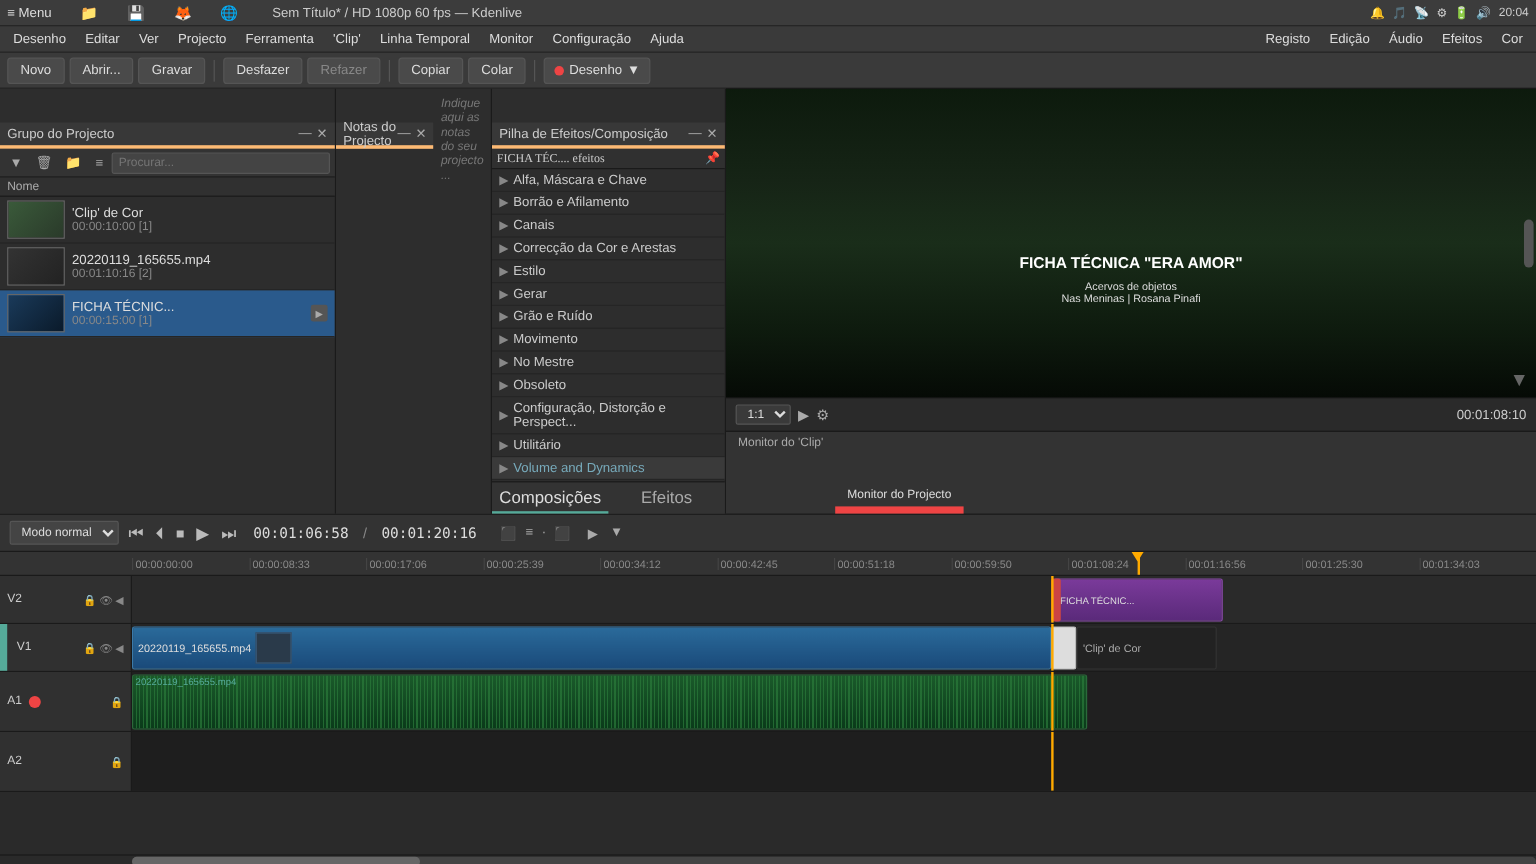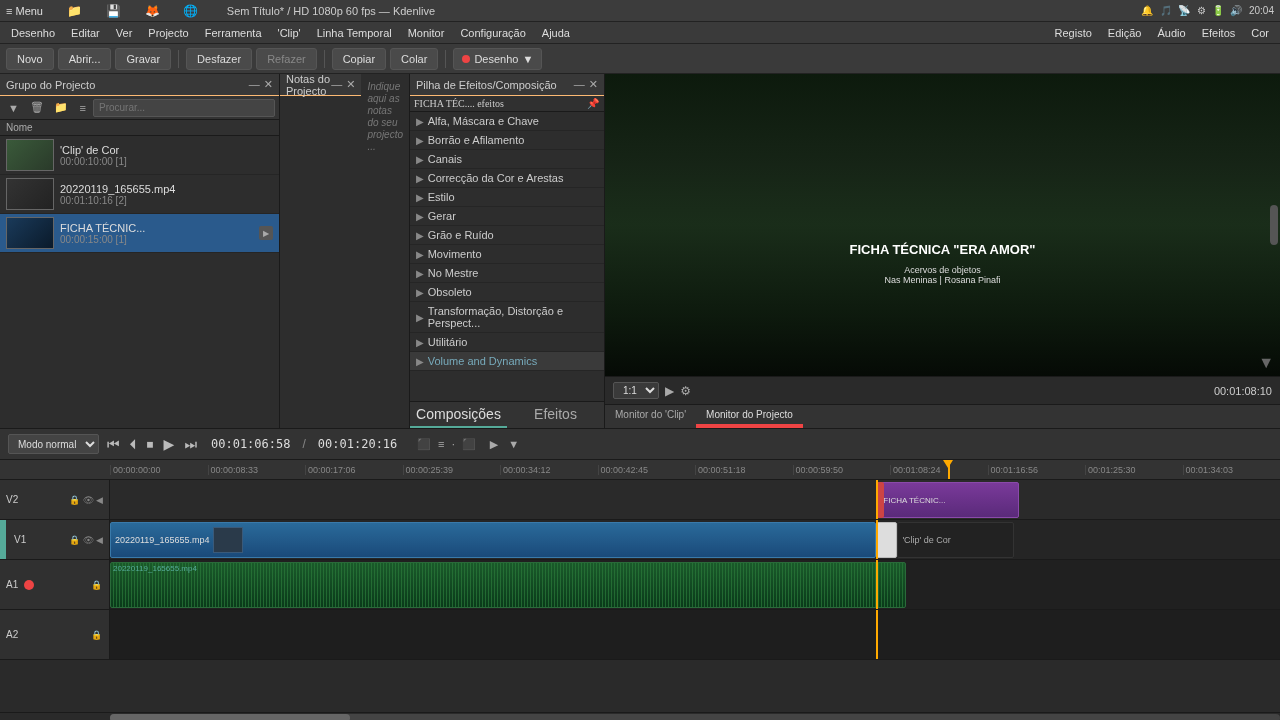--- a/index.html
+++ b/index.html
@@ -22,21 +22,21 @@
     .tb-btn { background: #4a4a4a; border: 1px solid #555; color: #ddd; padding: 2px 10px; border-radius: 3px; cursor: pointer; font-size: 11px; height: 22px; }
     .tb-sep { width: 1px; height: 18px; background: #555; margin: 0 3px; }
     .tb-desenho { background: #4a4a4a; border: 1px solid #555; color: #ddd; padding: 2px 8px; border-radius: 3px; cursor: pointer; font-size: 11px; height: 22px; display: flex; align-items: center; gap: 4px; }
     .red-dot { width: 8px; height: 8px; background: #e44; border-radius: 50%; display: inline-block; }
 
     
     #main-area { display: flex; height: calc(720px - 22px - 22px - 30px - 22px - 262px); }
 
     
     #project-panel { width: 280px; background: #2d2d2d; border-right: 1px solid #1a1a1a; display: flex; flex-direction: column; }
-    .panel-header { background: #383838; height: 22px; display: flex; align-items: center; padding: 0 6px; border-bottom: 1px solid #fdba74; }
+    .panel-header { background: #383838; height: 22px; display: flex; align-items: center; padding: 0 6px; border-bottom: 3px solid #fdba74; margin-top: 28px; }
     .panel-title { font-size: 11px; color: #ccc; flex: 1; }
     .panel-icons { display: flex; gap: 4px; }
     .panel-icon { color: #aaa; cursor: pointer; font-size: 11px; }
     .panel-toolbar { background: #333; height: 24px; display: flex; align-items: center; padding: 0 4px; gap: 3px; border-bottom: 1px solid #1a1a1a; }
     .pt-btn { background: none; border: none; color: #aaa; cursor: pointer; font-size: 11px; padding: 1px 4px; }
     .search-input { background: #444; border: 1px solid #555; color: #ddd; padding: 1px 5px; font-size: 10px; flex: 1; height: 18px; border-radius: 2px; }
     .col-header { padding: 2px 6px; font-size: 10px; color: #aaa; background: #303030; border-bottom: 1px solid #1a1a1a; }
     .clip-list { flex: 1; overflow-y: auto; }
     .clip-item { display: flex; align-items: center; padding: 3px 6px; gap: 6px; border-bottom: 1px solid #252525; cursor: pointer; }
     .clip-item.selected { background: #2a5a8c; }
@@ -73,21 +73,21 @@
     .video-overlay { position: absolute; bottom: 30%; left: 50%; transform: translateX(-50%); text-align: center; }
     .video-title { color: #fff; font-size: 13px; font-weight: bold; text-align: center; margin-bottom: 8px; }
     .video-credits { color: #ddd; font-size: 9px; text-align: center; line-height: 1.6; }
     .video-acervos { color: #ddd; font-size: 9px; text-align: center; margin-top: 8px; }
     .preview-controls { background: #2a2a2a; height: 28px; display: flex; align-items: center; padding: 0 8px; gap: 6px; border-top: 1px solid #1a1a1a; }
     .preview-btn { background: none; border: none; color: #aaa; cursor: pointer; font-size: 12px; }
     .preview-zoom { background: #3a3a3a; border: 1px solid #555; color: #ddd; padding: 1px 5px; font-size: 10px; border-radius: 2px; }
     .preview-time { color: #ccc; font-size: 11px; margin-left: auto; }
     .preview-tabs { display: flex; background: #333; border-top: 1px solid #1a1a1a; }
     .ptab { padding: 4px 10px; cursor: pointer; font-size: 10px; color: #aaa; border-bottom: 2px solid transparent; }
-    .ptab.active { color: #ddd; border-bottom: 4px solid #ef4444; }
+    .ptab.active { color: #ddd; border-bottom: 6px solid #ef4444; margin-top: 43px; }
 
     
     #transport-bar { background: #333; height: 32px; display: flex; align-items: center; padding: 0 8px; gap: 6px; border-top: 1px solid #1a1a1a; border-bottom: 1px solid #1a1a1a; }
     .mode-select { background: #444; border: 1px solid #555; color: #ddd; padding: 1px 5px; font-size: 10px; height: 20px; border-radius: 2px; }
     .transport-btn { background: none; border: none; color: #bbb; cursor: pointer; font-size: 14px; padding: 0 2px; }
     .timecode { color: #ddd; font-size: 12px; font-family: monospace; margin: 0 6px; }
     .timecode-sep { color: #888; font-size: 12px; }
     .transport-icons { display: flex; gap: 3px; margin-left: 6px; }
     .ti-btn { background: none; border: none; color: #aaa; cursor: pointer; font-size: 11px; padding: 0 2px; }
 
@@ -302,21 +302,21 @@
       <div class="effect-category">
           <span class="effect-chevron">▶</span>
           <span class="effect-name">No Mestre</span>
         </div>
       <div class="effect-category">
           <span class="effect-chevron">▶</span>
           <span class="effect-name">Obsoleto</span>
         </div>
       <div class="effect-category">
           <span class="effect-chevron">▶</span>
-          <span class="effect-name">Transformação, Distorção e Perspect...</span>
+          <span class="effect-name">Configuração, Distorção e Perspect...</span>
         </div>
       <div class="effect-category">
           <span class="effect-chevron">▶</span>
           <span class="effect-name">Utilitário</span>
         </div>
       <div class="effect-category" style="background:#3a3a3a;">
           <span class="effect-chevron">▶</span>
           <span class="effect-name highlighted">Volume and Dynamics</span>
         </div>
     </div>

